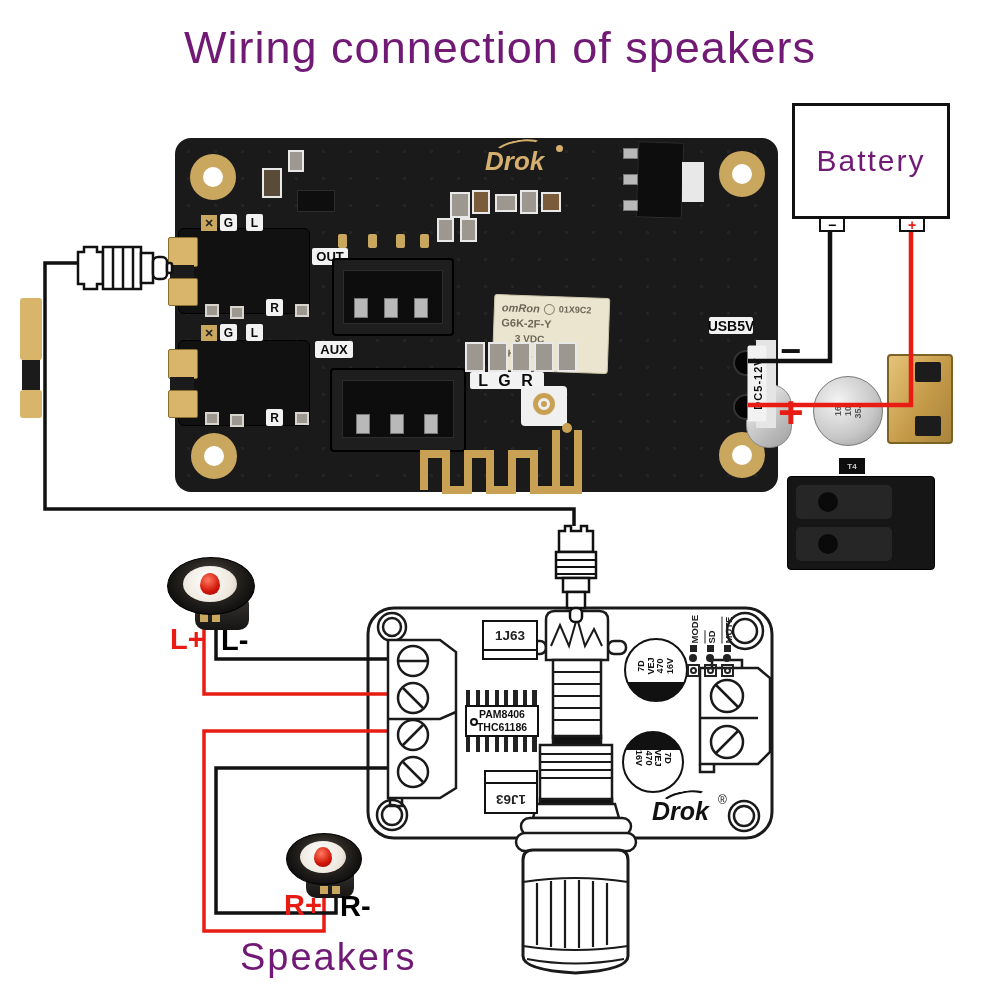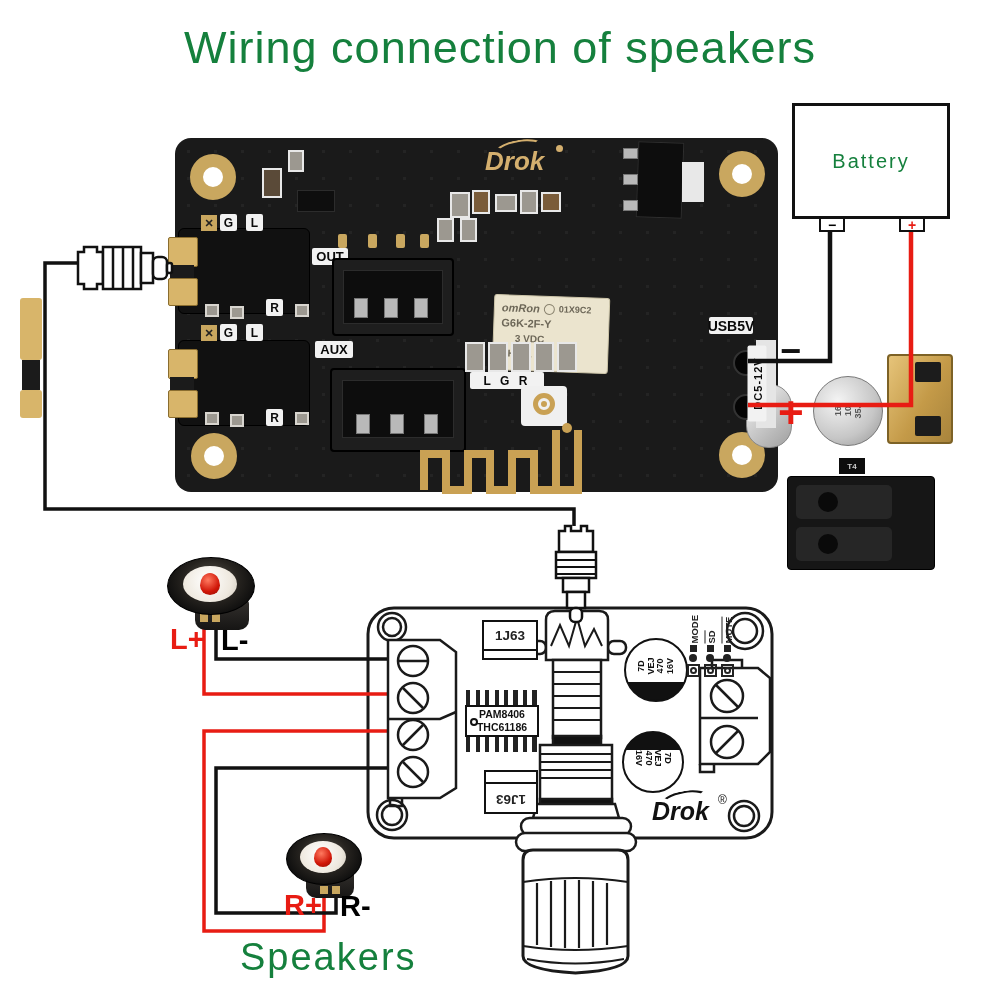--- a/index.html
+++ b/index.html
@@ -1,19 +1,19 @@
 <!DOCTYPE html>
 <html><head>
 <meta charset="utf-8">
 <style>
   html,body{margin:0;padding:0;background:#fff;}
   #stage{position:relative;width:1000px;height:1000px;background:#fff;overflow:hidden;
          font-family:"Liberation Sans",sans-serif;}
   .abs{position:absolute;}
-  .gold-text{color:#15803d;}
+  .gold-text{color:#701a75;}
   #title{left:0;right:0;top:22px;text-align:center;font-size:45px;letter-spacing:1px;}
 
   
   #bt-board{left:175px;top:138px;width:603px;height:354px;background:#1a1a1a;border-radius:16px;
             background-image:radial-gradient(#242424 1.5px,transparent 1.6px);background-size:27px 27px;}
   .hole{width:46px;height:46px;border-radius:50%;border:13px solid #C9A75F;background:#fff;box-sizing:border-box;}
   .plabel{background:#f2f2f2;color:#0a0a0a;font-weight:bold;display:flex;align-items:center;justify-content:center;border-radius:2px;}
   .sq17{width:17px;height:17px;font-size:12px;}
   #relay{left:318px;top:158px;width:116px;height:76px;background:#EBE4CE;border:1px solid #cdc5a9;border-radius:3px;
          transform:rotate(2deg);color:#6d6758;font-size:10px;font-weight:bold;padding:5px 7px;box-sizing:border-box;line-height:15px;}
@@ -44,21 +44,21 @@
       display:flex;align-items:center;justify-content:center;}
   #dc-block{left:612px;top:338px;width:146px;height:92px;background:#161616;border:1px solid #000;border-radius:4px;}
   .dc-lever{position:absolute;background:#262626;border-radius:5px;width:96px;height:34px;left:8px;}
   .dc-lever:after{content:"";position:absolute;left:22px;top:7px;width:20px;height:20px;border-radius:50%;background:#0a0a0a;}
   .dc-stripe{left:756px;top:340px;width:20px;height:88px;background:#e5e5e5;}
   .dc-hole{width:22px;height:22px;border-radius:50%;background:#050505;border:2px solid #333;}
   .drok{font-style:italic;font-weight:bold;letter-spacing:0px;}
   .swoosh{border:solid transparent;border-top:2.5px solid #D4AF6E;border-radius:50%;}
   
   #battery-box{left:792px;top:103px;width:158px;height:116px;border:3px solid #111;box-sizing:border-box;background:#fff;
-               display:flex;align-items:center;justify-content:center;font-size:20px;letter-spacing:2px;}
+               display:flex;align-items:center;justify-content:center;font-size:30px;letter-spacing:2px;}
   .bat-term{width:26px;height:15px;border:2.5px solid #111;background:#fff;box-sizing:border-box;
             display:flex;align-items:center;justify-content:center;font-size:14px;font-weight:bold;}
   .big-minus{font-size:36px;font-weight:bold;color:#111;}
   .big-plus{font-size:44px;font-weight:bold;color:#E81C13;}
   
   .box1j63{border:2px solid #111;background:#fff;box-sizing:border-box;font-size:13.5px;font-weight:bold;color:#222;text-align:center;}
   #pam-chip{left:465px;top:705px;width:74px;height:32px;border:2px solid #111;background:#fff;box-sizing:border-box;
             display:flex;flex-direction:column;align-items:center;justify-content:center;font-size:10.5px;font-weight:bold;line-height:13px;color:#111;}
   .pam-pins{left:466px;width:72px;height:15px;background:repeating-linear-gradient(90deg,#222 0 4px,transparent 4px 9.5px);}
   .amp-cap{border:2.5px solid #111;border-radius:50%;box-sizing:border-box;display:flex;align-items:center;justify-content:center;}
@@ -189,21 +189,21 @@
     <div class="abs dc-stripe" style="left:581px;top:202px;"></div>
     <div class="abs dc-hole" style="left:558px;top:212px;"></div>
     <div class="abs dc-hole" style="left:558px;top:256px;"></div>
     <div class="abs plabel" style="left:544px;top:236px;width:76px;height:19px;font-size:11px;transform:rotate(-90deg);letter-spacing:1px;">DC5-12V</div>
 
     <div class="abs smd" style="left:290px;top:204px;width:16px;height:26px;"></div>
     <div class="abs smd" style="left:313px;top:204px;width:16px;height:26px;"></div>
     <div class="abs smd" style="left:336px;top:204px;width:16px;height:26px;"></div>
     <div class="abs smd" style="left:359px;top:204px;width:16px;height:26px;"></div>
     <div class="abs smd" style="left:382px;top:204px;width:16px;height:26px;"></div>
-    <div class="abs plabel" style="left:295px;top:234px;width:74px;height:17px;font-size:12px;letter-spacing:3px;">L G R</div>
+    <div class="abs plabel" style="left:295px;top:234px;width:74px;height:17px;font-size:16px;letter-spacing:3px;">L G R</div>
     <div class="abs" style="left:346px;top:248px;width:46px;height:40px;background:#f0f0f0;border-radius:4px;">
       <div class="abs" style="left:12px;top:7px;width:22px;height:22px;border:5px solid #C9A154;border-radius:50%;box-sizing:border-box;"></div>
       <div class="abs" style="left:20px;top:15px;width:6px;height:6px;background:#C9A154;border-radius:50%;"></div>
     </div>
   </div>
 
   <div class="abs z1" style="left:20px;top:298px;width:22px;height:62px;background:#D8B56A;border-radius:3px;"></div>
   <div class="abs z1" style="left:22px;top:360px;width:18px;height:30px;background:#1b1b1b;"></div>
   <div class="abs z1" style="left:20px;top:390px;width:22px;height:28px;background:#D8B56A;border-radius:3px;"></div>
 

